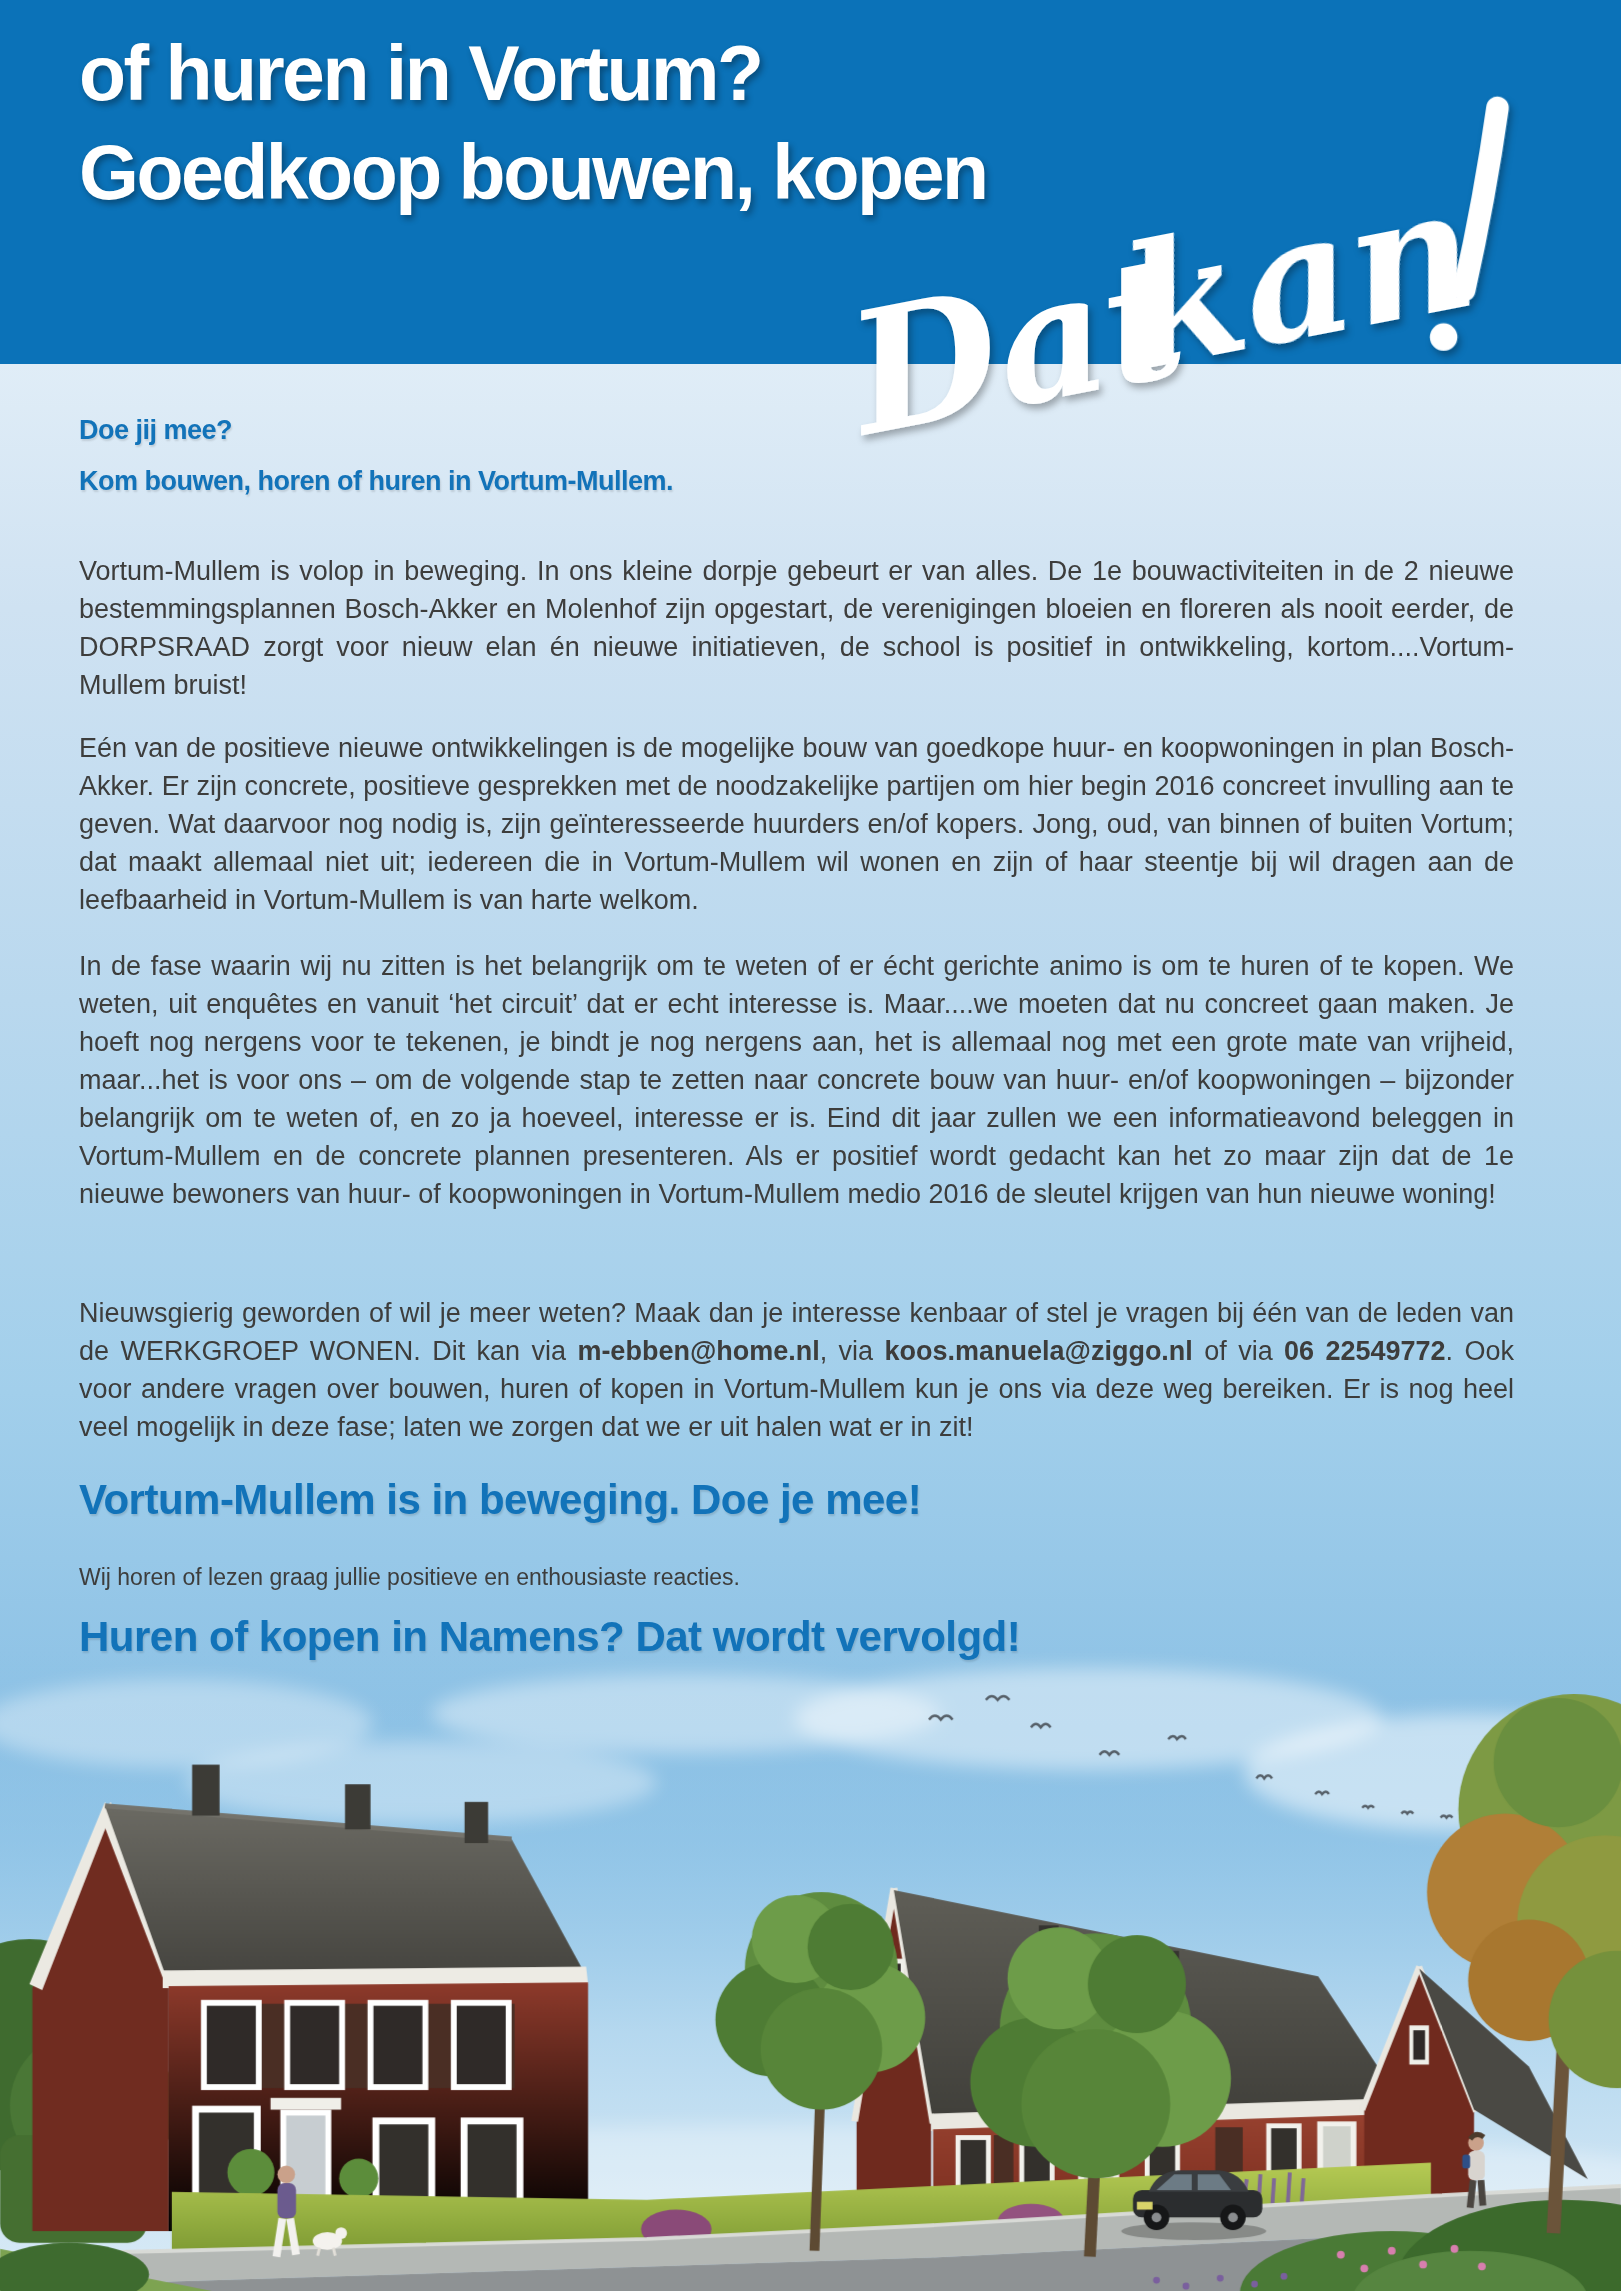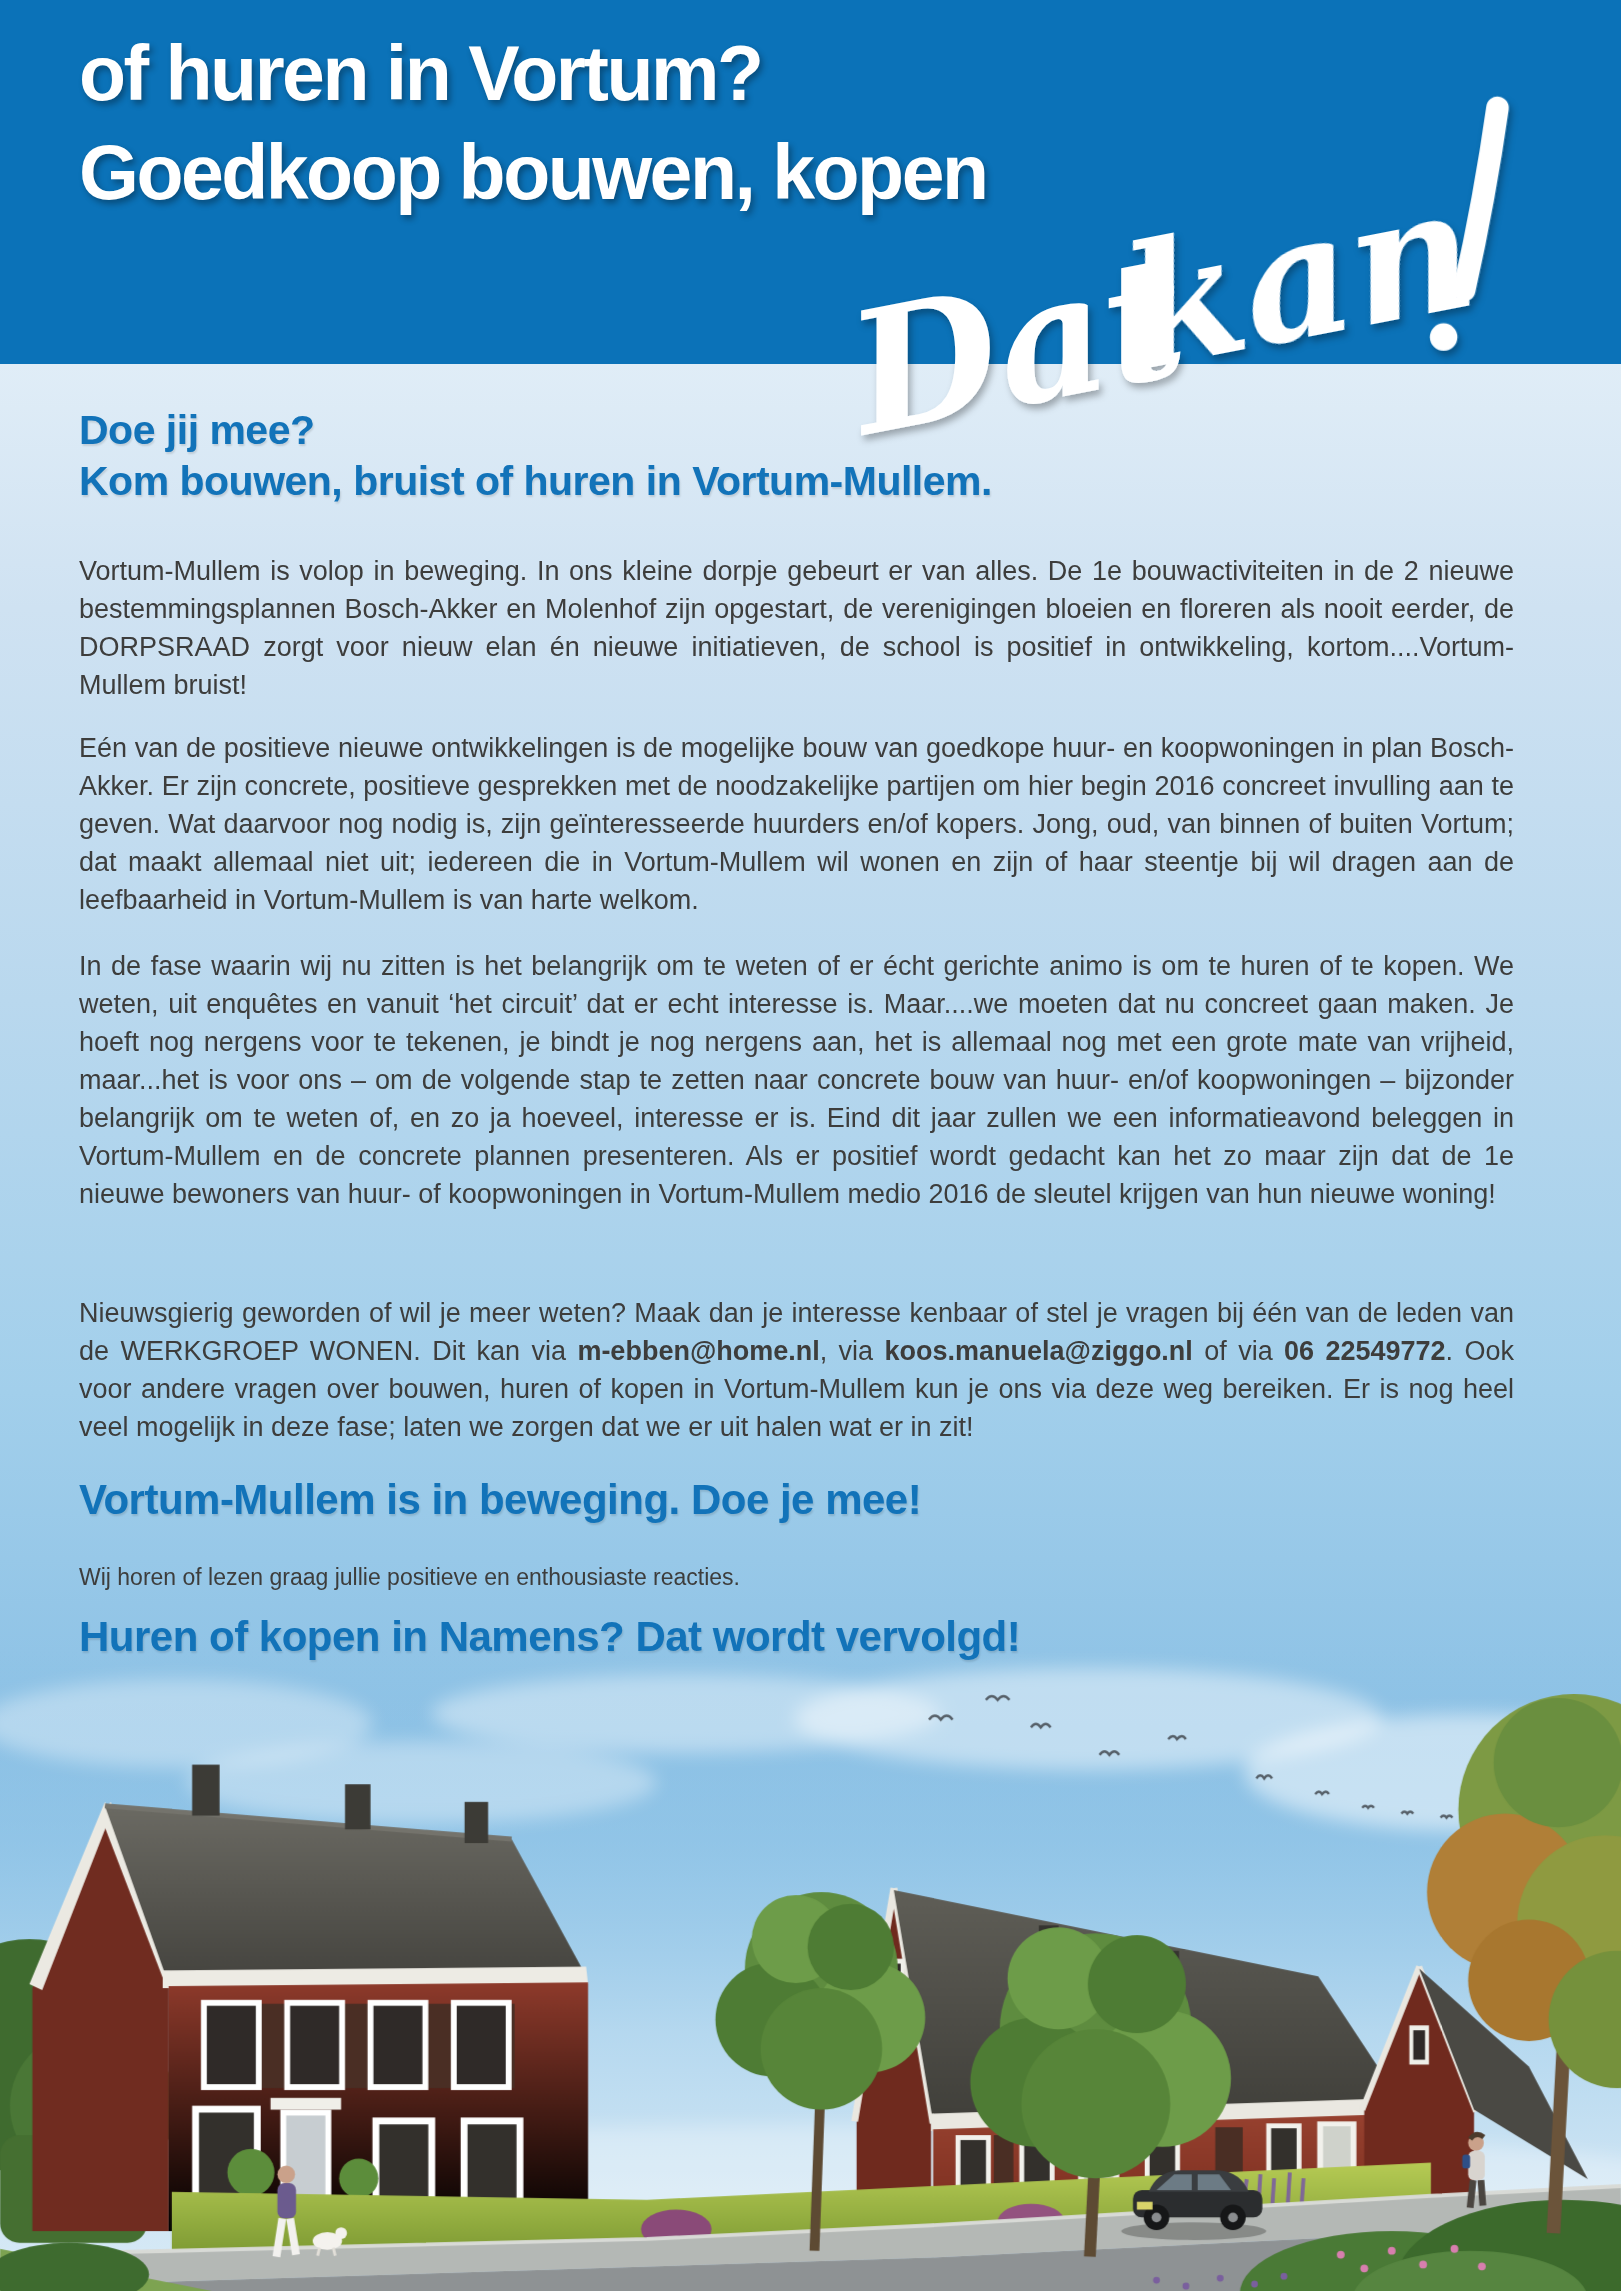--- a/index.html
+++ b/index.html
@@ -14,21 +14,21 @@
   }
   .main-title{
     position:absolute; left:79px; top:23.5px; z-index:2;
     color:#ffffff; font-size:77px; line-height:99px; font-weight:700;
     letter-spacing:-2.5px; text-shadow:2.9px 3.9px 5.9px rgba(0,0,0,.33);
     white-space:nowrap;
   }
   .script-svg{ position:absolute; left:843px; top:90px; width:725px; height:402px; z-index:3; }
   .intro-heading{
     position:absolute; left:79px; top:405px; z-index:2;
-    color:#1273b9; font-size:41px; line-height:51px; font-weight:700;
+    color:#1273b9; font-size:27px; line-height:51px; font-weight:700;
     letter-spacing:-0.5px; text-shadow:1px 2px 2px rgba(0,0,0,.12);
   }
   .para{
     position:absolute; left:79px; width:1435px; z-index:2;
     color:#3d3d3c; font-size:27px; line-height:38px; text-align:justify;
   }
   #p1{ top:545px;margin-top:7px; } #p2{ top:729px; } #p3{ top:947px; } #p4{ top:1294px; }
   .b{ font-weight:700;margin-top:8px; }
   .h2{
     position:absolute; left:79px; z-index:2;
@@ -66,21 +66,21 @@
       <text x="14" y="336" font-size="172" transform="rotate(-11 100 300)">Dat</text>
       <text x="300" y="262" font-size="172" transform="rotate(-11 420 260)">kan</text>
 
       <path d="M668 18 Q 655 110 634 204" stroke="#ffffff" stroke-width="23" stroke-linecap="round" fill="none"></path>
       <circle cx="613" cy="252" r="14"></circle>
     </g>
   </svg>
 
   <div class="intro-heading">
     <div>Doe jij mee?</div>
-    <div>Kom bouwen, bruist of huren in Vortum-Mullem.</div>
+    <div>Kom bouwen, horen of huren in Vortum-Mullem.</div>
   </div>
 
   <p class="para" id="p1">Vortum-Mullem is volop in beweging. In ons kleine dorpje gebeurt er van alles. De 1e bouwactiviteiten in de 2 nieuwe bestemmingsplannen Bosch-Akker en Molenhof zijn opgestart, de verenigingen bloeien en floreren als nooit eerder, de DORPSRAAD zorgt voor nieuw elan én nieuwe initiatieven, de school is positief in ontwikkeling, kortom....Vortum-Mullem bruist!</p>
   <p class="para" id="p2">Eén van de positieve nieuwe ontwikkelingen is de mogelijke bouw van goedkope huur- en koopwoningen in plan Bosch-Akker. Er zijn concrete, positieve gesprekken met de noodzakelijke partijen om hier begin 2016 concreet invulling aan te geven. Wat daarvoor nog nodig is, zijn geïnteresseerde huurders en/of kopers. Jong, oud, van binnen of buiten Vortum; dat maakt allemaal niet uit; iedereen die in Vortum-Mullem wil wonen en zijn of haar steentje bij wil dragen aan de leefbaarheid in Vortum-Mullem is van harte welkom.</p>
   <p class="para" id="p3">In de fase waarin wij nu zitten is het belangrijk om te weten of er écht gerichte animo is om te huren of te kopen. We weten, uit enquêtes en vanuit ‘het circuit’ dat er echt interesse is. Maar....we moeten dat nu concreet gaan maken. Je hoeft nog nergens voor te tekenen, je bindt je nog nergens aan, het is allemaal nog met een grote mate van vrijheid, maar...het is voor ons – om de volgende stap te zetten naar concrete bouw van huur- en/of koopwoningen – bijzonder belangrijk om te weten of, en zo ja hoeveel, interesse er is. Eind dit jaar zullen we een informatieavond beleggen in Vortum-Mullem en de concrete plannen presenteren. Als er positief wordt gedacht kan het zo maar zijn dat de 1e nieuwe bewoners van huur- of koopwoningen in Vortum-Mullem medio 2016 de sleutel krijgen van hun nieuwe woning!</p>
   <p class="para" id="p4"><span>Nieuwsgierig geworden of wil je meer weten? Maak dan je interesse kenbaar of stel je vragen bij één van de leden van de WERKGROEP WONEN. Dit kan via </span><span class="b">m-ebben@home.nl</span><span>, via </span><span class="b">koos.manuela@ziggo.nl</span><span> of via </span><span class="b">06 22549772</span><span>. Ook voor andere vragen over bouwen, huren of kopen in Vortum-Mullem kun je ons via deze weg bereiken. Er is nog heel veel mogelijk in deze fase; laten we zorgen dat we er uit halen wat er in zit!</span></p>
 
   <div class="h2" id="h-beweging">Vortum-Mullem is in beweging. Doe je mee!</div>
   <div id="reacties">Wij horen of lezen graag jullie positieve en enthousiaste reacties.</div>
   <div class="h2" id="h-huren">Huren of kopen in Namens? Dat wordt vervolgd!</div>

